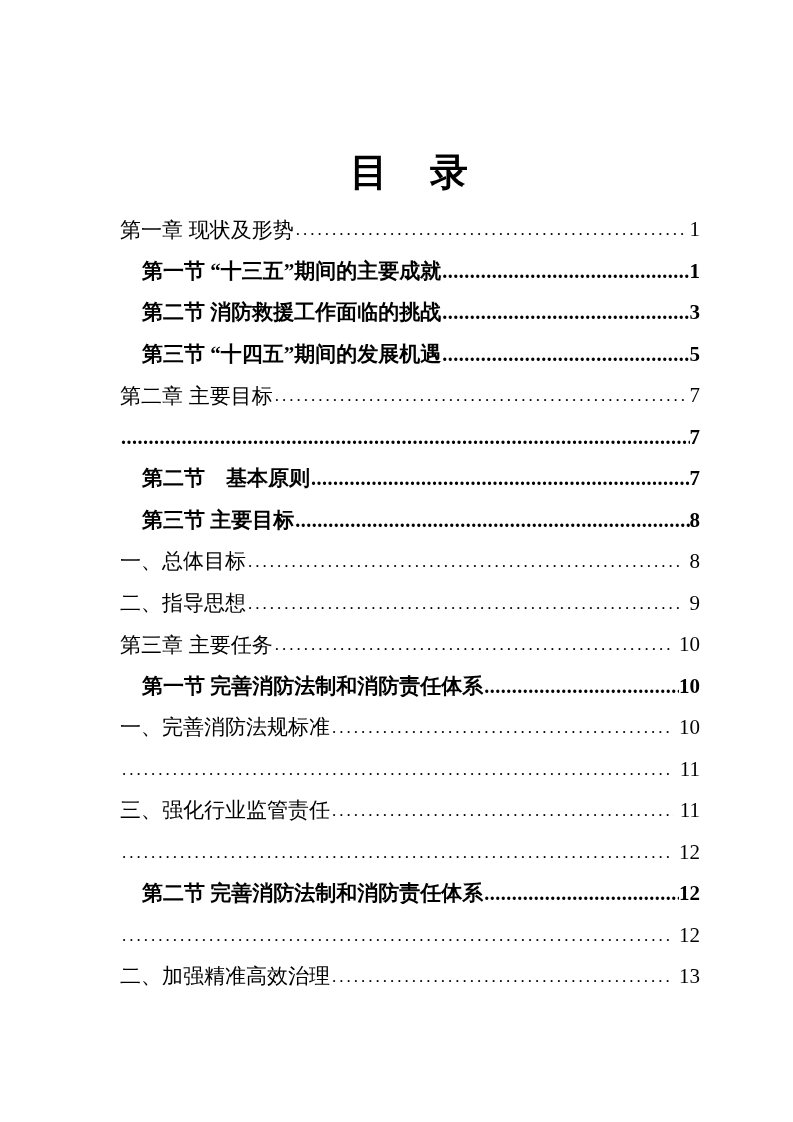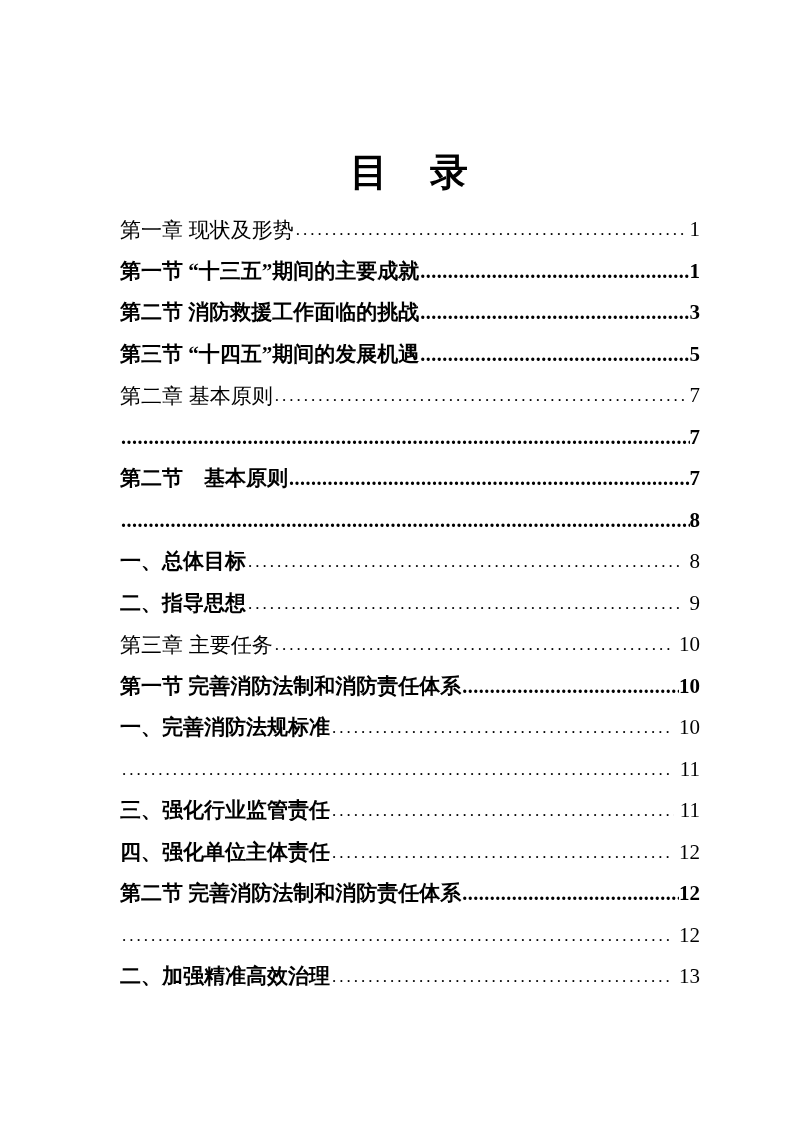--- a/index.html
+++ b/index.html
@@ -66,35 +66,36 @@
     padding-left: 2px;
   }
   .toc-row.chapter .pagenum,
   .toc-row.item .pagenum {
     padding-left: 6px;
   }
   
   .toc-row.section .label {
     font-family: "Liberation Serif", "DejaVu Serif", serif;
     font-weight: bold;
+    margin-left: 22px;
   }
   .toc-row.section .leader {
     font-family: "Liberation Serif", "DejaVu Serif", serif;
     font-weight: bold;
     font-size: 20px;
     letter-spacing: 0.5px;
     padding-left: 1px;
   }
   .toc-row.section .pagenum {
     font-weight: bold;
   }
   
   .toc-row.item .label {
     font-family: "Liberation Serif", "DejaVu Serif", serif;
-    font-weight: bold;
+    font-weight: normal;
   }
 </style>
 </head>
 <body>
 
 <div class="page">
   <div class="doc-title">目　录</div>
   <div class="toc-list">
       <div class="toc-row chapter">
         <span class="label">第一章 现状及形势</span>
@@ -110,34 +111,35 @@
         <span class="label">第二节 消防救援工作面临的挑战</span>
         <span class="leader">....................................................................................................................................................................................................................................................................</span>
         <span class="pagenum">3</span>
       </div>
       <div class="toc-row section">
         <span class="label">第三节 “十四五”期间的发展机遇</span>
         <span class="leader">....................................................................................................................................................................................................................................................................</span>
         <span class="pagenum">5</span>
       </div>
       <div class="toc-row chapter">
-        <span class="label">第二章 基本原则</span>
+        <span class="label">第二章 主要目标</span>
         <span class="leader">....................................................................................................................................................................................................................................................................</span>
         <span class="pagenum">7</span>
       </div>
       <div class="toc-row section">
         <span class="leader">....................................................................................................................................................................................................................................................................</span>
         <span class="pagenum">7</span>
       </div>
       <div class="toc-row section">
         <span class="label">第二节　基本原则</span>
         <span class="leader">....................................................................................................................................................................................................................................................................</span>
         <span class="pagenum">7</span>
       </div>
       <div class="toc-row section">
+        <span class="label">第三节 主要目标</span>
         <span class="leader">....................................................................................................................................................................................................................................................................</span>
         <span class="pagenum">8</span>
       </div>
       <div class="toc-row item">
         <span class="label">一、总体目标</span>
         <span class="leader">....................................................................................................................................................................................................................................................................</span>
         <span class="pagenum">8</span>
       </div>
       <div class="toc-row item">
         <span class="label">二、指导思想</span>
@@ -162,21 +164,20 @@
       <div class="toc-row item">
         <span class="leader">....................................................................................................................................................................................................................................................................</span>
         <span class="pagenum">11</span>
       </div>
       <div class="toc-row item">
         <span class="label">三、强化行业监管责任</span>
         <span class="leader">....................................................................................................................................................................................................................................................................</span>
         <span class="pagenum">11</span>
       </div>
       <div class="toc-row item">
-        <span class="label">四、强化单位主体责任</span>
         <span class="leader">....................................................................................................................................................................................................................................................................</span>
         <span class="pagenum">12</span>
       </div>
       <div class="toc-row section">
         <span class="label">第二节 完善消防法制和消防责任体系</span>
         <span class="leader">....................................................................................................................................................................................................................................................................</span>
         <span class="pagenum">12</span>
       </div>
       <div class="toc-row item">
         <span class="leader">....................................................................................................................................................................................................................................................................</span>

